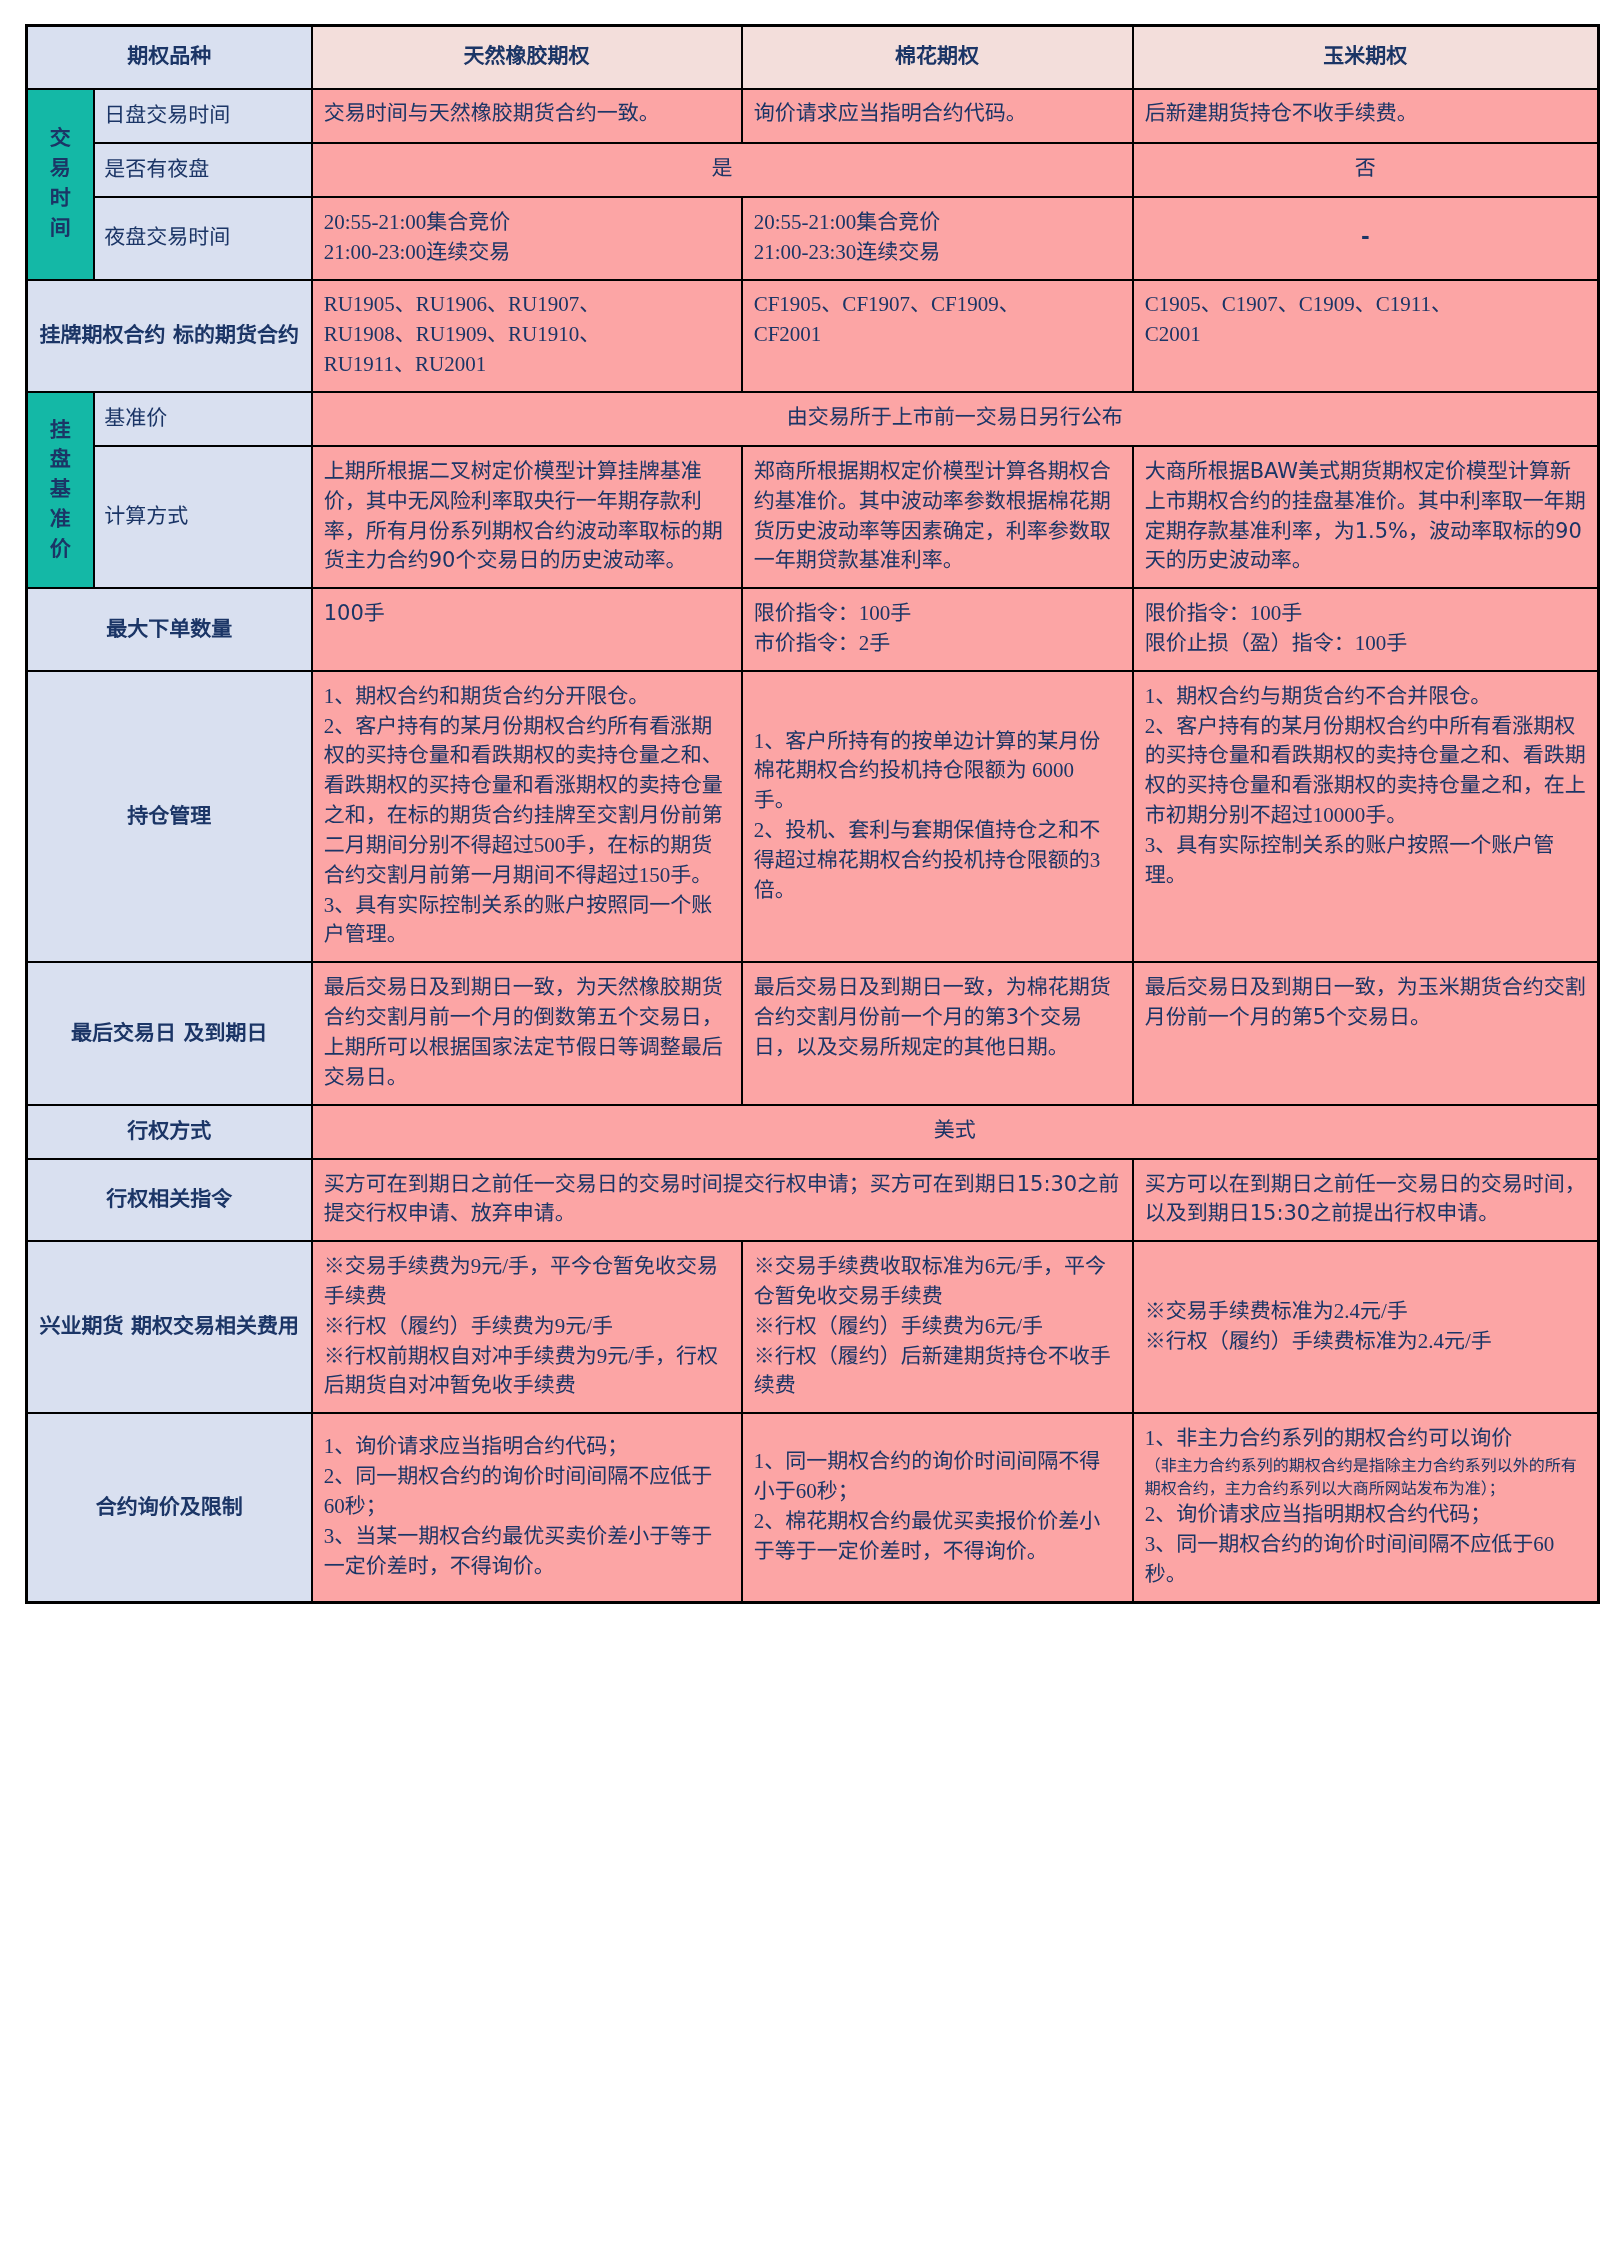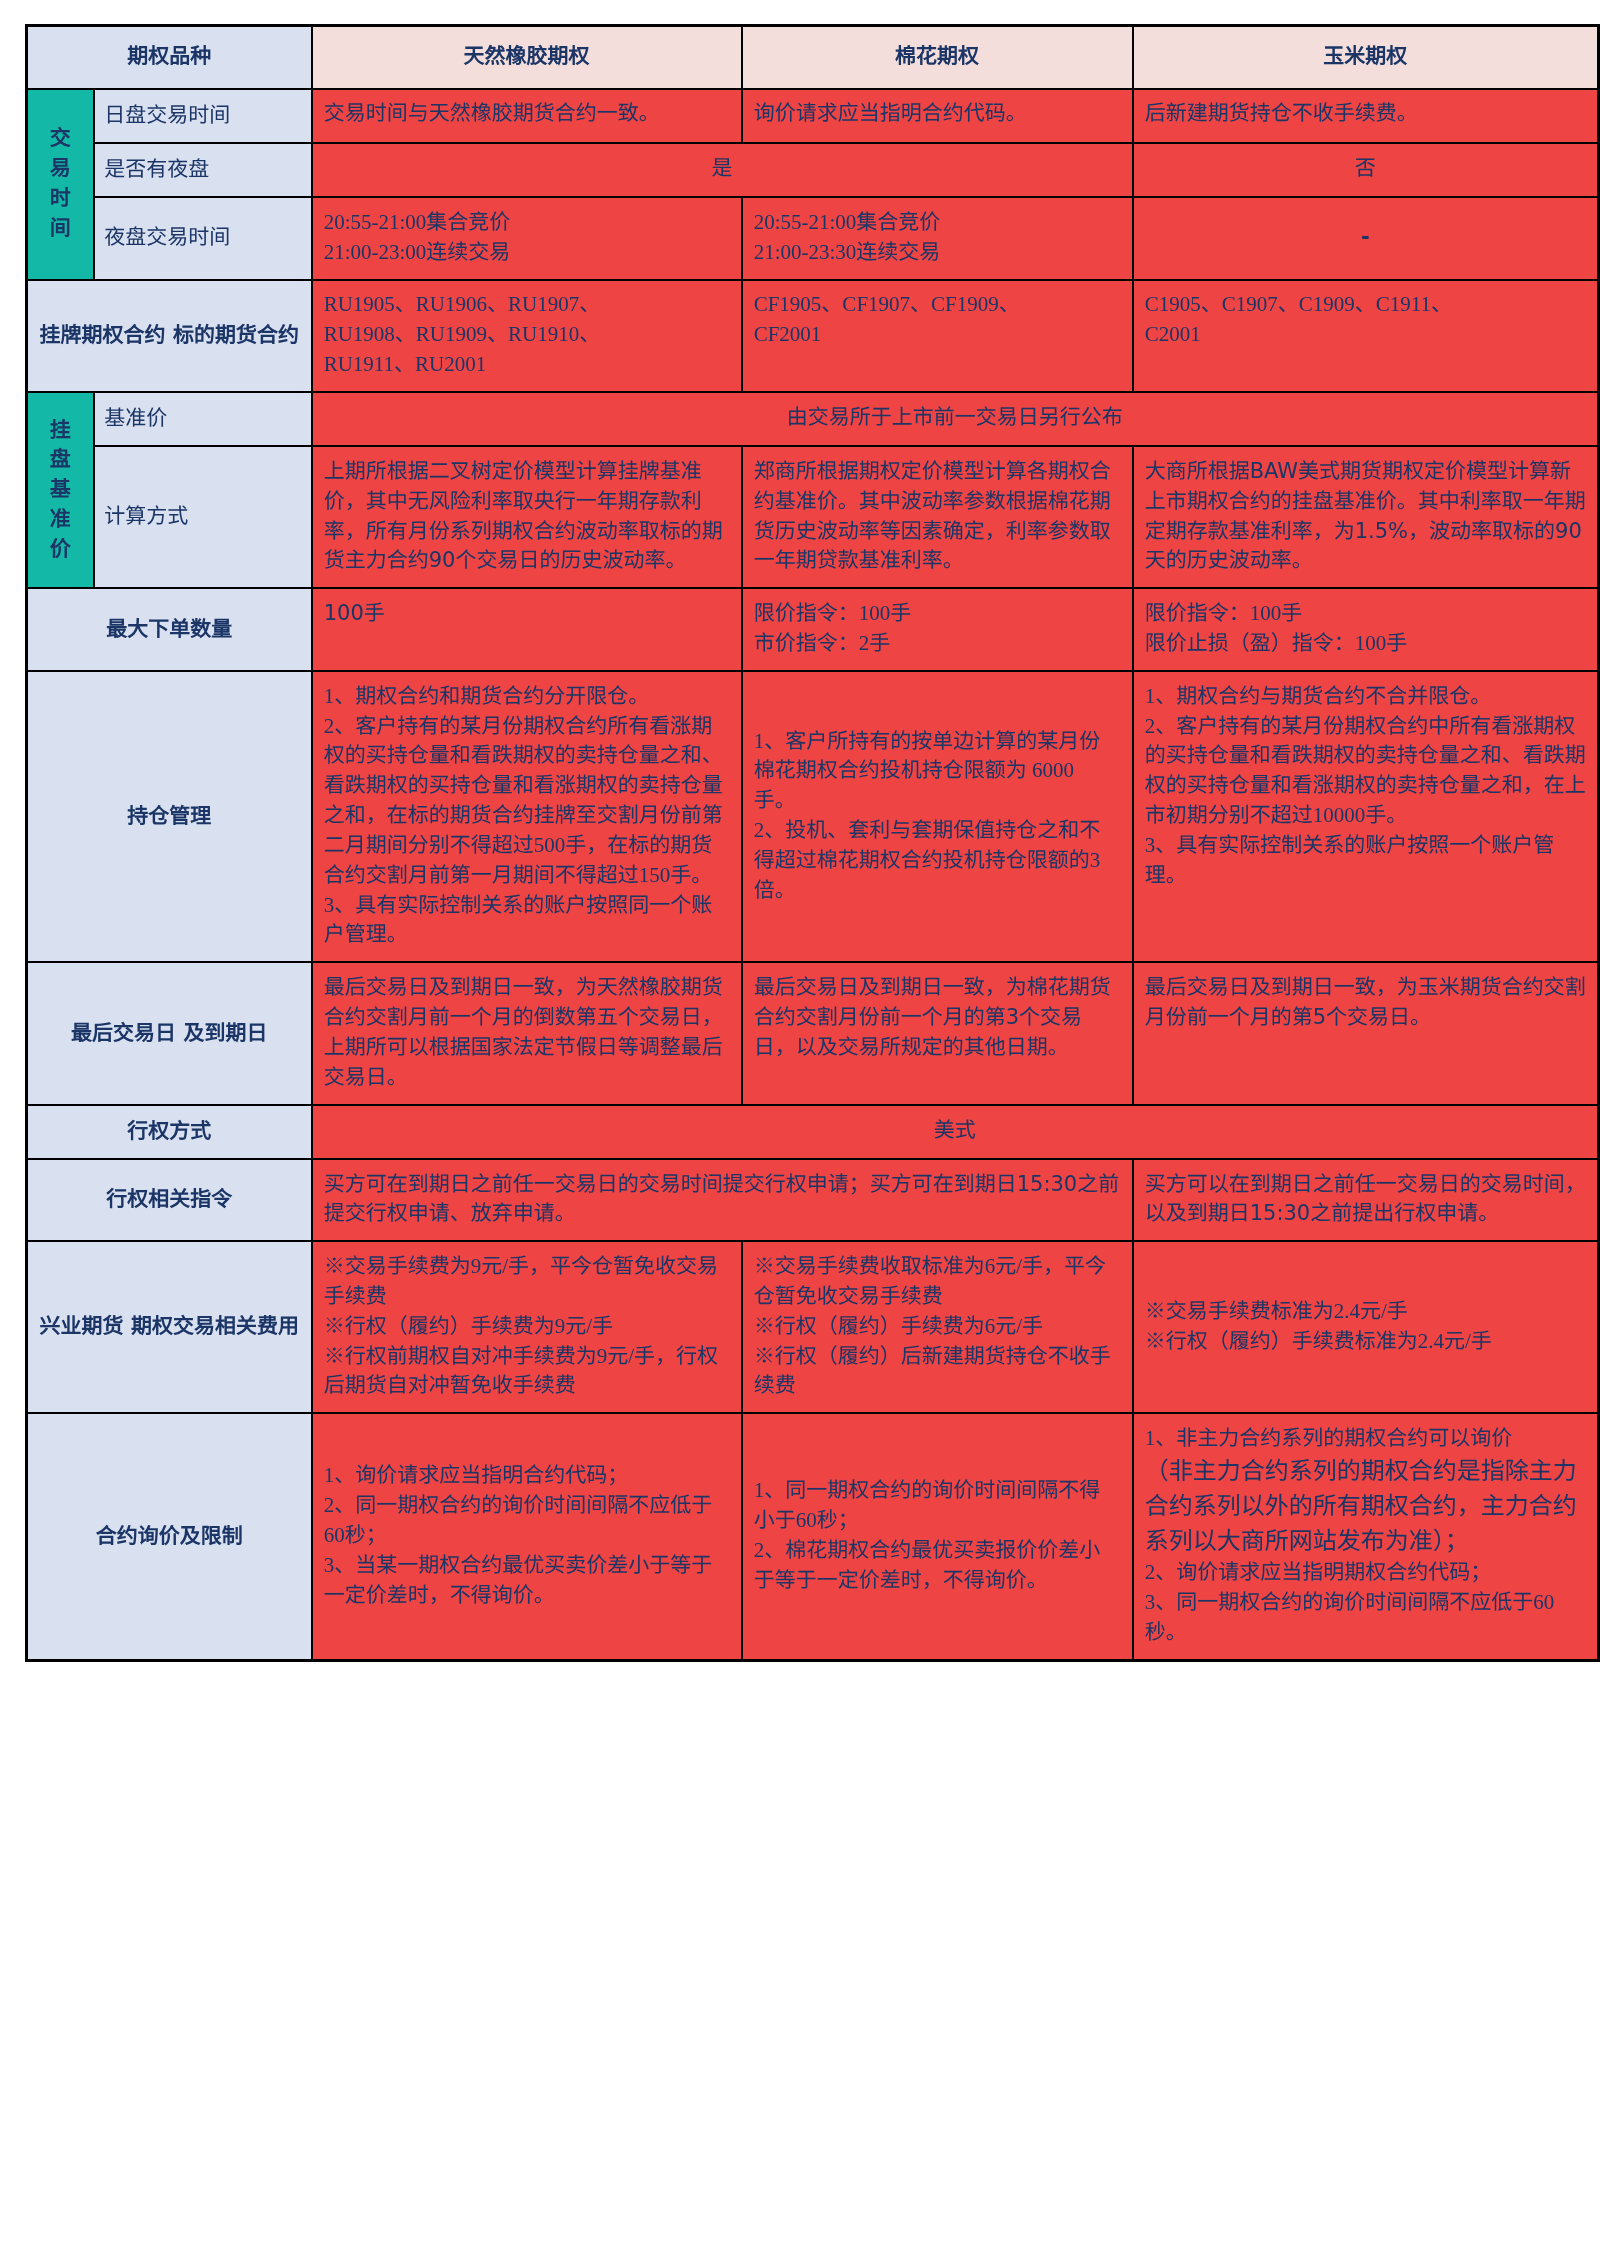--- a/index.html
+++ b/index.html
@@ -95,35 +95,35 @@
   }
   .vgroup .stack {
     display: block;
     width: 1em;
     margin: 0 auto;
     word-break: break-all;
   }
 
   
   .val {
-    background: #ef4444;
+    background: #fca5a5;
   }
   .val-center {
     text-align: center;
     vertical-align: middle !important;
   }
   .val-dash {
     text-align: center;
     vertical-align: middle !important;
     font-weight: bold;
     font-size: 25px;
   }
   .val .ln { display: block; font-family: Liberation Serif, serif; }
 
-  .note-small { font-size: 24px; line-height: 1.45; display: block; }
+  .note-small { font-size: 16px; line-height: 1.45; display: block; }
 </style>
 </head>
 <body>
 
 <div class="page">
   <table class="opt">
     <colgroup>
       <col class="c-group">
       <col class="c-label">
       <col class="c-rubber">

